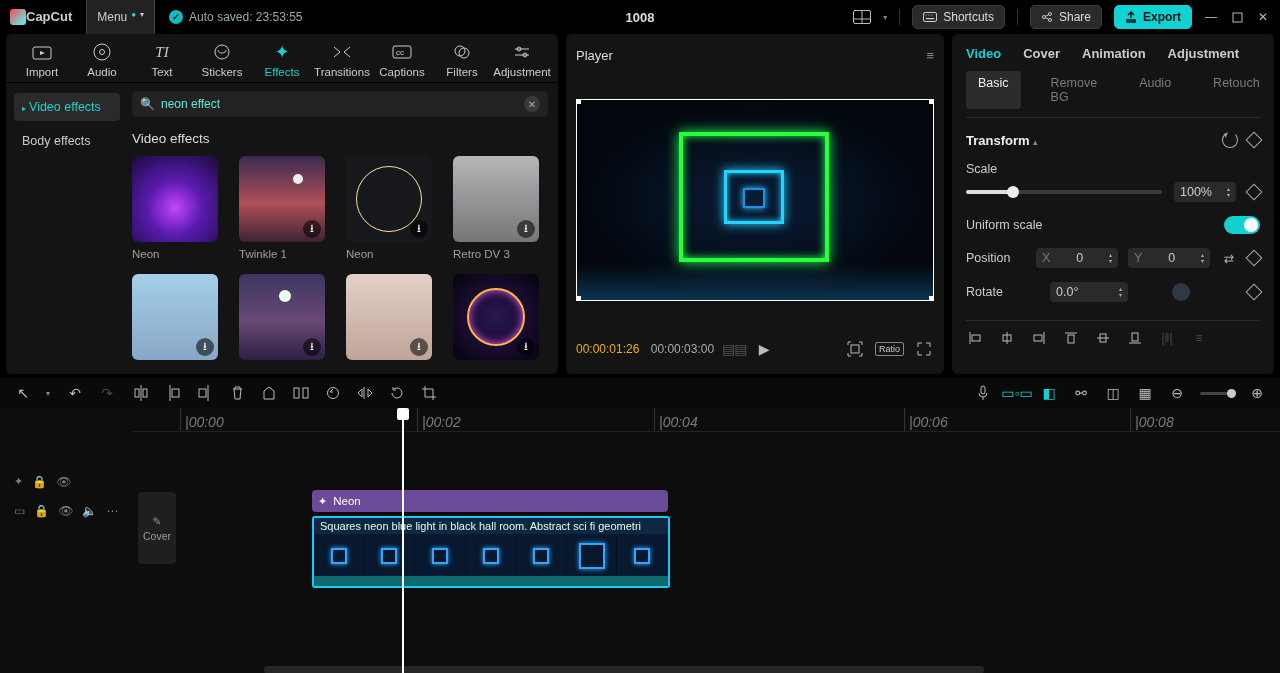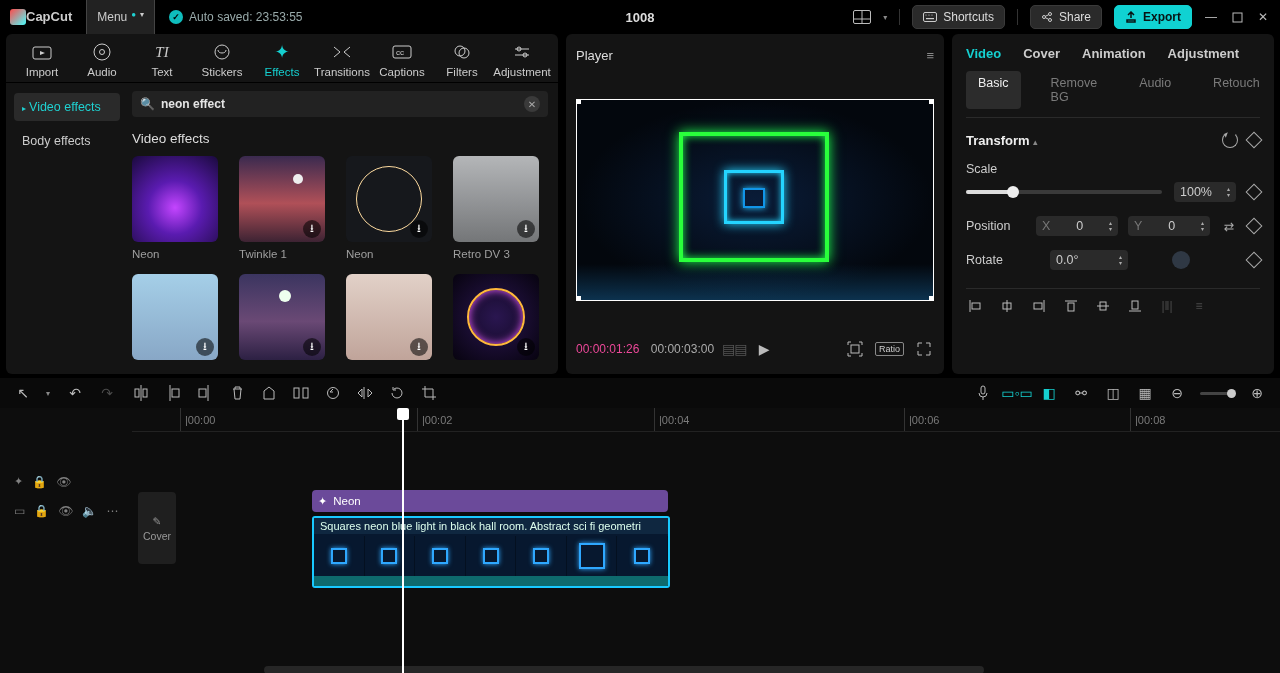--- a/index.html
+++ b/index.html
@@ -29,21 +29,21 @@
   .media-tab { display:flex; flex-direction:column; align-items:center; gap:4px; font-size:11.5px; color:#ccc; width:58px; }
   .media-tab.active { color:#15d0d0; }
   .media-tab .ico { width:20px; height:20px; display:flex; align-items:center; justify-content:center; font-size:18px; }
   .media-body { display:flex; flex:1; overflow:hidden; }
   .media-sidebar { width:122px; padding:10px 8px; display:flex; flex-direction:column; gap:6px; }
   .ms-item { padding:7px 8px; border-radius:4px; font-size:12.5px; color:#ccc; }
   .ms-item.active { background:#2a2a2a; color:#1fd1d1; }
   .ms-item .caret { color:#1fd1d1; margin-right:3px; font-size:8px;}
   .media-main { flex:1; display:flex; flex-direction:column; padding:0 10px 10px 4px; }
   .search { background:#222; border-radius:4px; display:flex; align-items:center; padding:5px 8px; gap:6px; margin:8px 0 6px; }
-  .search input { background:transparent; border:none; color:#e5e5e5; outline:none; flex:1; font-size:12px;font-weight:bold; }
+  .search input { background:transparent; border:none; color:#5eead4; outline:none; flex:1; font-size:12px; }
   .search .clear { width:16px; height:16px; background:#3a3a3a; border-radius:50%; display:flex;align-items:center;justify-content:center; font-size:10px;color:#aaa;}
   .sec-title { font-size:13.5px; color:#ddd; margin:8px 0 10px; }
   .fx-grid { display:grid; grid-template-columns:repeat(4,1fr); gap:14px 18px; overflow-y:auto; padding-right:6px; max-height:220px;}
   .fx-cell { display:flex; flex-direction:column; gap:6px; }
   .fx-thumb { width:86px; height:86px; border-radius:6px; background:#333; position:relative; background-size:cover; }
   .fx-dl { position:absolute; right:4px; bottom:4px; width:18px; height:18px; border-radius:50%; background:rgba(0,0,0,.55); display:flex;align-items:center;justify-content:center; color:#fff; font-size:11px;}
   .fx-label { font-size:11.5px; color:#9f9f9f; }
   .thumb-neon    { background: radial-gradient(circle at 50% 60%, #c445ff 0%, #5a1bb0 40%, #1a0a3d 100%); }
   .thumb-twinkle { background: linear-gradient(180deg,#3a2a4f 0%, #b05058 55%, #3d2333 100%); position:relative;}
   .thumb-twinkle::after{content:"";position:absolute;left:54px;top:18px;width:10px;height:10px;border-radius:50%;background:#eee;}
@@ -62,21 +62,21 @@
   .player-head { display:flex; align-items:center; justify-content:space-between; height:26px; font-size:13px; color:#ddd; }
   .preview-wrap { flex:1; display:flex; align-items:center; justify-content:center; }
   .preview { width:358px; height:202px; border:1px solid #fff; position:relative; background:radial-gradient(ellipse at center,#0a1c38 0%, #03070d 70%); overflow:hidden;}
   .preview .handle { position:absolute; width:7px; height:7px; background:#fff;}
   .preview .tl{left:-3px;top:-3px;} .preview .tr{right:-3px;top:-3px;} .preview .bl{left:-3px;bottom:-3px;} .preview .br{right:-3px;bottom:-3px;}
   .sq-green { position:absolute; left:102px; top:32px; width:150px; height:130px; border:4px solid #29ff3b; box-shadow:0 0 12px #1cff4a, inset 0 0 8px #1cff4a; }
   .sq-blue  { position:absolute; left:147px; top:70px; width:60px; height:54px; border:3px solid #24d4ff; box-shadow:0 0 10px #24d4ff, inset 0 0 6px #24d4ff; }
   .sq-inner { position:absolute; left:166px; top:88px; width:22px; height:20px; border:2px solid #1195e8; box-shadow:0 0 6px #28c6ff; }
   .floor    { position:absolute; left:0; right:0; bottom:0; height:36px; background:linear-gradient(180deg, rgba(10,60,120,.0), rgba(30,130,200,.35)); }
   .player-controls { display:flex; align-items:center; gap:10px; height:34px; }
-  .timecode .cur { color:#ec4899; }
+  .timecode .cur { color:#eab308; }
   .timecode .dur { color:#aaa; margin-left:8px; }
   .pc-spacer { flex:1; }
   .pc-ico { width:20px; height:20px; display:flex;align-items:center;justify-content:center; color:#bbb; font-size:14px;}
   .ratio-box { border:1px solid #888; border-radius:2px; font-size:9px; padding:1px 3px; color:#ccc;}
 
   
   .insp-pane { width:322px; background:#141414; border-radius:6px; padding:6px 14px; display:flex; flex-direction:column; }
   .insp-tabs { display:flex; gap:22px; padding:6px 0 10px; font-size:13px; font-weight:600; }
   .insp-tabs .t { color:#ccc;text-align:center; } .insp-tabs .t.active{ color:#15d0d0; }
   .subtabs { display:flex; gap:18px; font-size:12.5px; border-bottom:1px solid #2a2a2a; padding-bottom:8px;}
@@ -110,21 +110,21 @@
   .ts-ico { color:#bbb; font-size:14px; width:18px; display:flex; align-items:center; justify-content:center;}
   .ts-ico.dis { color:#4a4a4a; }
   .ts-spacer { flex:1; }
   .zoom-track{ width:34px;height:3px;background:#444;border-radius:2px;position:relative;}
   .zoom-track::after{content:"";position:absolute;right:-2px;top:-3px;width:9px;height:9px;border-radius:50%;background:#ccc;}
 
   
   .timeline { flex:1; display:flex; background:#0d0d0d; height:268px; padding-top:0; }
   .tl-left { width:132px; display:flex; flex-direction:column; }
   .tl-right { flex:1; position:relative; overflow:hidden; }
-  .ruler { height:24px; position:relative; color:#7a7a7a; font-size:11px; border-bottom:1px solid #222;}
+  .ruler { height:24px; position:relative; color:#7a7a7a; font-size:14px; border-bottom:1px solid #222;font-style:italic;}
   .ruler .tick { position:absolute; top:0; height:100%; border-left:1px solid #333; padding-left:4px; padding-top:6px;}
   .playhead { position:absolute; top:0; bottom:0; width:2px; background:#fff; left:402px; z-index:5;}
   .playhead::before{content:"";position:absolute;left:-5px;top:0;width:12px;height:12px;background:#fff;border-radius:2px;}
   .lane { height:32px; display:flex; align-items:center; gap:10px; padding-left:14px; color:#888; font-size:12px;}
   .lane.big{height:72px;}
   .track-area { position:relative; }
   .fx-clip { position:absolute; left:180px; top:58px; width:356px; height:22px; background:#6b4a9a; border-radius:4px; display:flex; align-items:center; gap:6px; padding:0 6px; color:#fff; font-size:11.5px;}
   .vid-clip { position:absolute; left:180px; top:84px; width:358px; height:72px; border:2px solid #18c9ff; border-radius:3px; background:#07182f; overflow:hidden;}
   .vid-clip .title{ position:absolute; left:0; right:0; top:0; background:#0f2740; padding:2px 6px; font-size:11px; color:#dfe; white-space:nowrap; text-overflow:ellipsis; overflow:hidden;}
   .vid-clip .audio{ position:absolute; left:0;right:0;bottom:0;height:10px;background:#0e6a6d;}
@@ -415,20 +415,24 @@
         <div class="slider">
             <div class="knob"></div>
           </div>
         <div class="num-box">
             <span>100%</span>
             <span class="step">▴<br>▾</span>
           </div>
         <span class="diamond"></span>
       </div>
 
+      <div class="row-ctrl">
+        <span class="lab" style="width:auto;flex:1;">Uniform scale</span>
+        <div class="toggle"></div>
+      </div>
 
       <div class="row-ctrl">
         <span class="lab">Position</span>
         <div class="xy-row">
           <div class="xy-box">
               <span class="lbl">X</span>
               <span class="val">0</span>
               <span class="step" style="display:flex;flex-direction:column;font-size:6px;line-height:6px;color:#aaa;">▴<br>▾</span>
             </div>
           <div class="xy-box">

